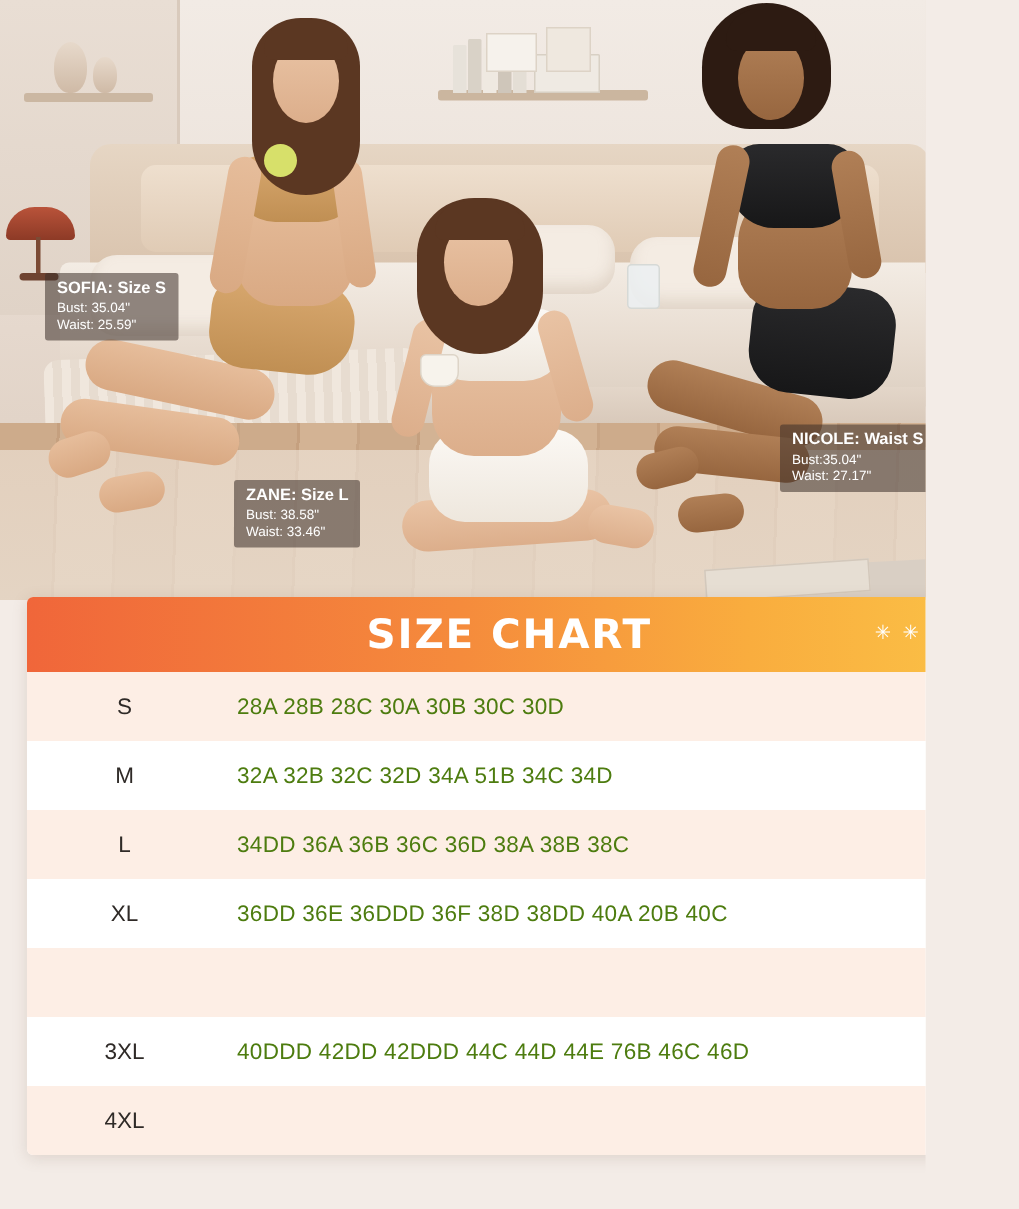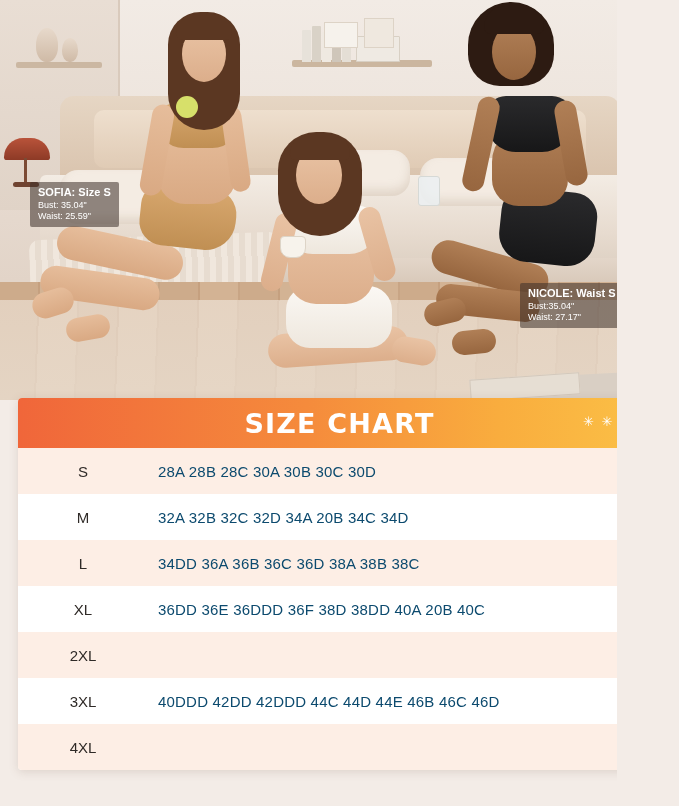--- a/index.html
+++ b/index.html
@@ -168,21 +168,21 @@
   .row.even { background: #ffffff; }
   .cell-size {
     width: 130px;
     text-align:center;
     font-size: 15px;
     color:#2f2a27;
   }
   .cell-vals {
     flex: 1;
     font-size: 15px;
-    color:#0c4a6e;
+    color:#4d7c0f;
     padding-left: 10px;
     letter-spacing: .2px;
   }
 </style>
 </head>
 <body>
 
 <div id="page">
 
   <div class="photo">
@@ -291,55 +291,59 @@
     </div>
 
     <div style="position:absolute;left:470px;top:376px;width:110px;height:22px;background:#e6ded3;border:1px solid #d3c8bb;transform:rotate(-4deg);"></div>
 
     <div class="tag" style="left:30px; top:182px;">
       <div class="name">SOFIA: Size S</div>
       <div class="meas">Bust: 35.04"</div>
       <div class="meas">Waist: 25.59"</div>
     </div>
 
+    <div class="tag" style="left:156px; top:320px;">
+      <div class="name">ZANE: Size L</div>
+      <div class="meas">Bust: 38.58"</div>
+      <div class="meas">Waist: 33.46"</div>
+    </div>
 
     <div class="tag" style="left:520px; top:283px;">
       <div class="name">NICOLE: Waist S</div>
       <div class="meas">Bust:35.04"</div>
       <div class="meas">Waist: 27.17"</div>
     </div>
   </div>
 
   <div class="chart">
     <div class="chart-header">
       <div class="chart-title">SIZE CHART</div>
       <div class="stars">✳ ✳ ✳</div>
     </div>
 
     <div class="row odd">
       <div class="cell-size">S</div>
       <div class="cell-vals">28A 28B 28C 30A 30B 30C 30D</div>
     </div>
     <div class="row even">
       <div class="cell-size">M</div>
-      <div class="cell-vals">32A 32B 32C 32D 34A 20B 34C 34D</div>
+      <div class="cell-vals">32A 32B 32C 32D 34A 51B 34C 34D</div>
     </div>
     <div class="row odd">
       <div class="cell-size">L</div>
       <div class="cell-vals">34DD 36A 36B 36C 36D 38A 38B 38C</div>
     </div>
     <div class="row even">
       <div class="cell-size">XL</div>
       <div class="cell-vals">36DD 36E 36DDD 36F 38D 38DD 40A 20B 40C</div>
     </div>
     <div class="row odd">
-      <div class="cell-size">2XL</div>
     </div>
     <div class="row even">
       <div class="cell-size">3XL</div>
-      <div class="cell-vals">40DDD 42DD 42DDD 44C 44D 44E 46B 46C 46D</div>
+      <div class="cell-vals">40DDD 42DD 42DDD 44C 44D 44E 76B 46C 46D</div>
     </div>
     <div class="row odd">
       <div class="cell-size">4XL</div>
     </div>
   </div>
 
 </div>
 
 </body></html>

